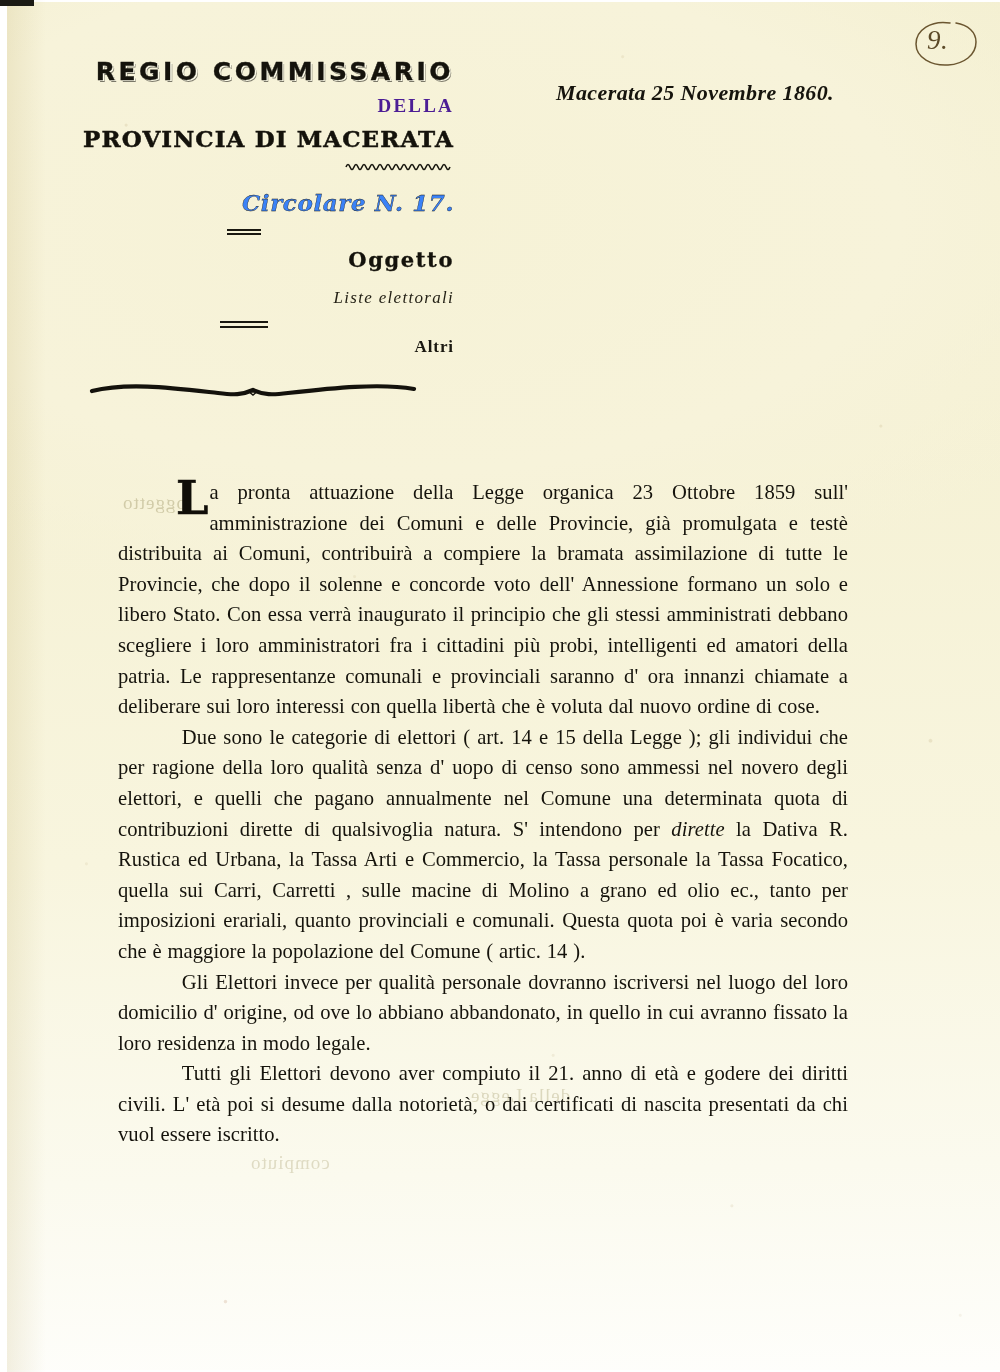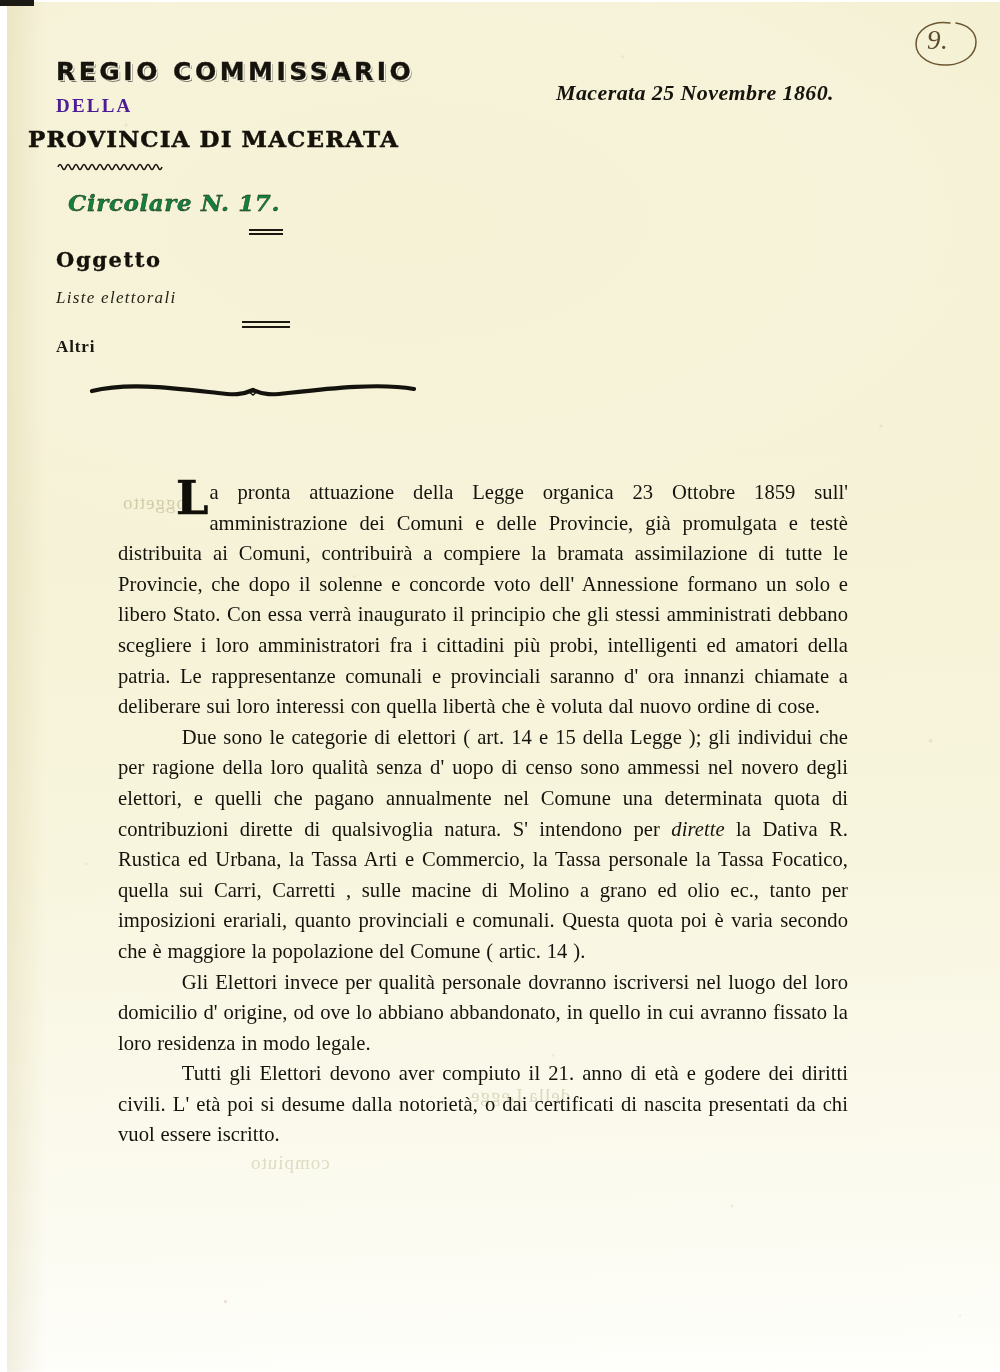--- a/index.html
+++ b/index.html
@@ -94,23 +94,23 @@
   
   .header {
     position: absolute;
     top: 58px;
     left: 0;
     width: 100%;
   }
   .masthead-block {
     position: absolute;
     top: 0;
-    left: 56px;
+    left: 34px;
     width: 420px;
-    text-align: left;
+    text-align: right;
   }
   .title-main {
     font-family: "DejaVu Sans", sans-serif;
     font-weight: 700;
     font-size: 25px;
     letter-spacing: 3.5px;
     color: #15130c;
     -webkit-text-stroke: 0.35px #15130c;
     text-shadow: 1.6px 1.4px 0 #fdfbe8, 2.1px 1.9px 0 rgba(20,18,12,.55);
     line-height: 1.1;
@@ -157,21 +157,21 @@
   }
 
   .circolare {
     margin-top: 12px;
     margin-left: 12px;
     font-family: "DejaVu Serif", serif;
     font-style: italic;
     font-weight: 700;
     font-size: 23px;
     letter-spacing: .6px;
-    color: #15803d;
+    color: #3b82f6;
     -webkit-text-stroke: 0.35px #14120b;
   }
 
   .rule-double {
     width: 34px;
     margin: 13px auto 0;
     border-top: 2.6px solid #1a1810;
     border-bottom: 2.6px solid #1a1810;
     height: 2.5px;
   }

